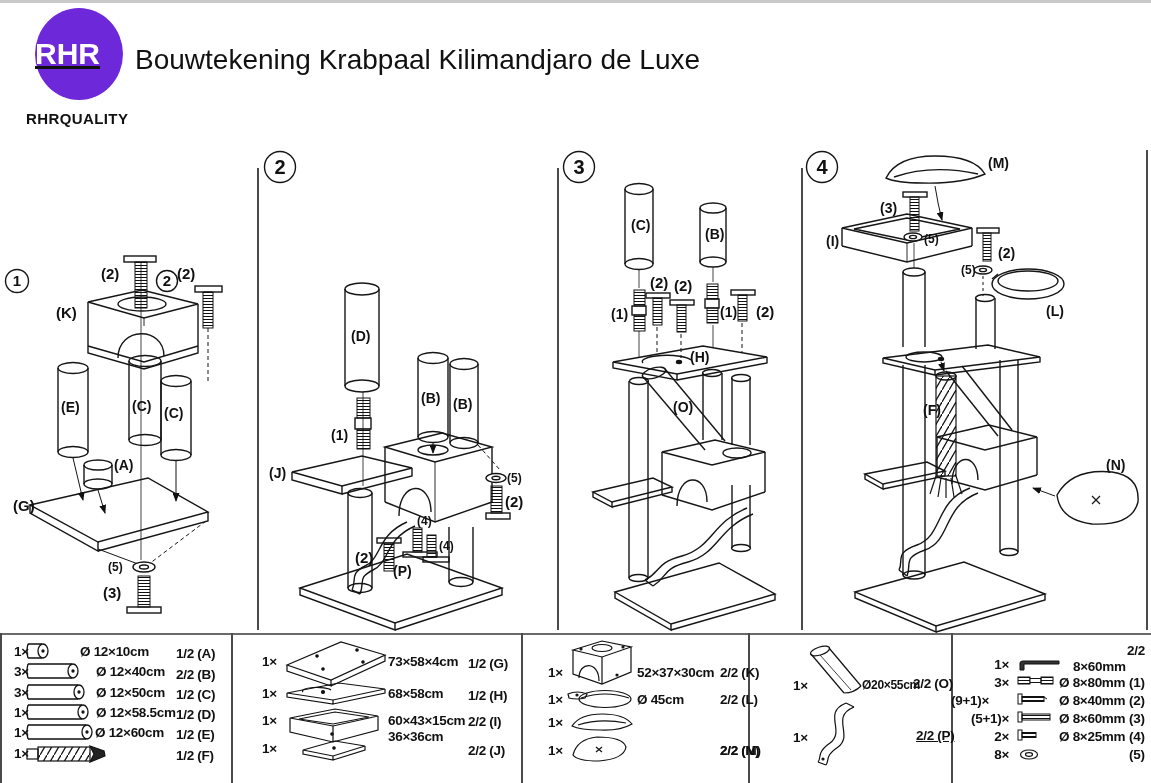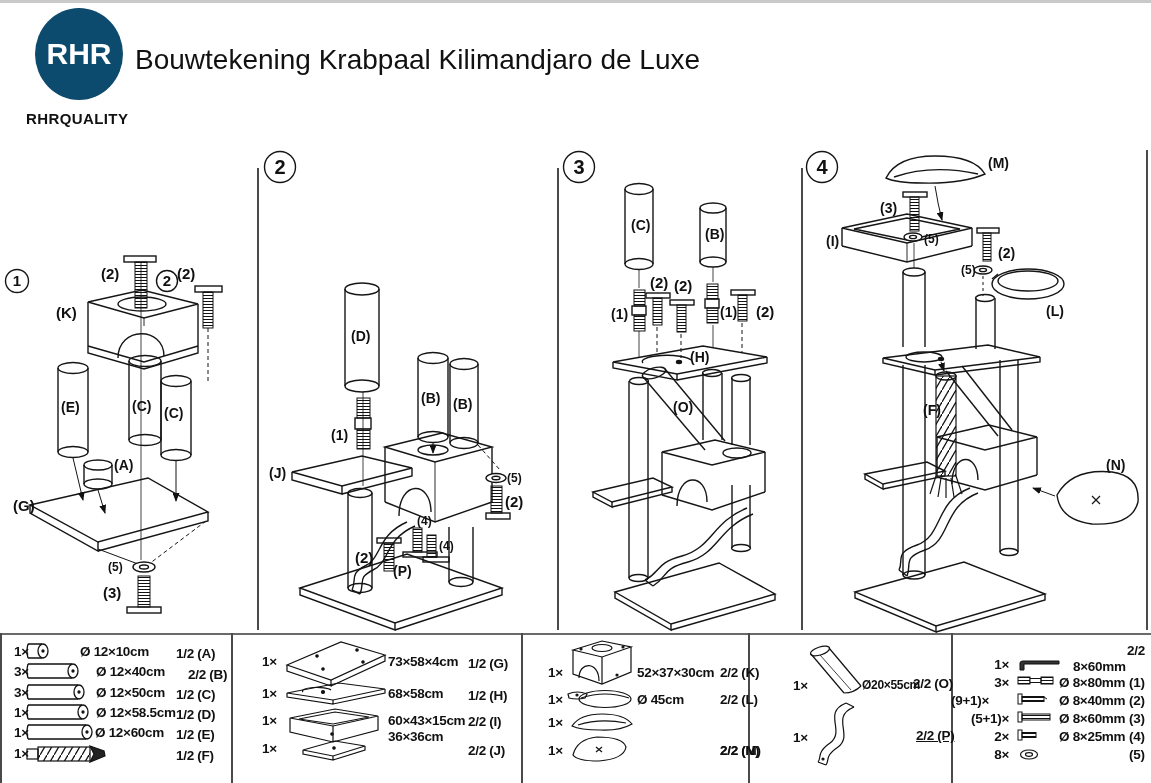--- a/index.html
+++ b/index.html
@@ -1,21 +1,21 @@
 <!DOCTYPE html>
 <html><head>
 <meta charset="utf-8">
 <style>
   html,body{margin:0;padding:0;}
   body{width:1151px;height:783px;background:#fff;position:relative;overflow:hidden;
        font-family:"Liberation Sans",sans-serif;color:#111;}
   .abs{position:absolute;}
   .hairline-top{left:0;top:0;width:1151px;height:3px;background:#c9c9c9;}
-  .logo{left:35px;top:8px;width:88px;height:92px;background:#0c4a6e;border-radius:50%;
-        display:flex;align-items:center;justify-content:center;}
+  .logo{left:35px;top:8px;width:88px;height:92px;background:#6d28d9;border-radius:50%;
+        display:flex;align-items:center;text-decoration:underline;}
   .logo span{color:#fff;font-weight:bold;font-size:30px;}
   .brand{left:26px;top:110px;font-size:15px;font-weight:bold;letter-spacing:.4px;}
   .title{left:135px;top:44px;font-size:28px;white-space:nowrap;}
   .vdiv{width:2px;background:#4a4a4a;}
   .hdiv{height:2px;background:#6a6a6a;}
   svg{position:absolute;overflow:visible;}
   svg .lbl{font:bold 14px "Liberation Sans",sans-serif;fill:#111;stroke:none;}
   svg .lbl15{font:bold 15px "Liberation Sans",sans-serif;fill:#111;stroke:none;}
   svg .lbl12{font:bold 12px "Liberation Sans",sans-serif;fill:#111;stroke:none;}
   svg .num{font:bold 20px "Liberation Sans",sans-serif;fill:#111;stroke:none;text-anchor:middle;}
@@ -480,21 +480,21 @@
 
   <span style="left:14px;top:31px;">3×</span>
   <svg style="left:25px;top:29px;" width="56" height="18">
     <g stroke="#111" fill="none" stroke-width="1.3">
       <path d="M3 2 H47 M3 16 H47 M3 2 Q1 9 3 16"></path>
       <ellipse cx="48" cy="9" rx="5" ry="7"></ellipse>
         <circle cx="48" cy="9" r="1" fill="#111"></circle>
     </g>
   </svg>
   <span style="left:96px;top:31px;">Ø 12×40cm</span>
-  <span style="left:188px;top:34px;">2/2 (B)</span>
+  <span style="left:176px;top:34px;">2/2 (B)</span>
 
   <span style="left:14px;top:52px;">3×</span>
   <svg style="left:25px;top:50px;" width="62" height="18">
     <g stroke="#111" fill="none" stroke-width="1.3">
       <path d="M3 2 H53 M3 16 H53 M3 2 Q1 9 3 16"></path>
       <ellipse cx="54" cy="9" rx="5" ry="7"></ellipse>
         <circle cx="54" cy="9" r="1" fill="#111"></circle>
     </g>
   </svg>
   <span style="left:96px;top:52px;">Ø 12×50cm</span>

